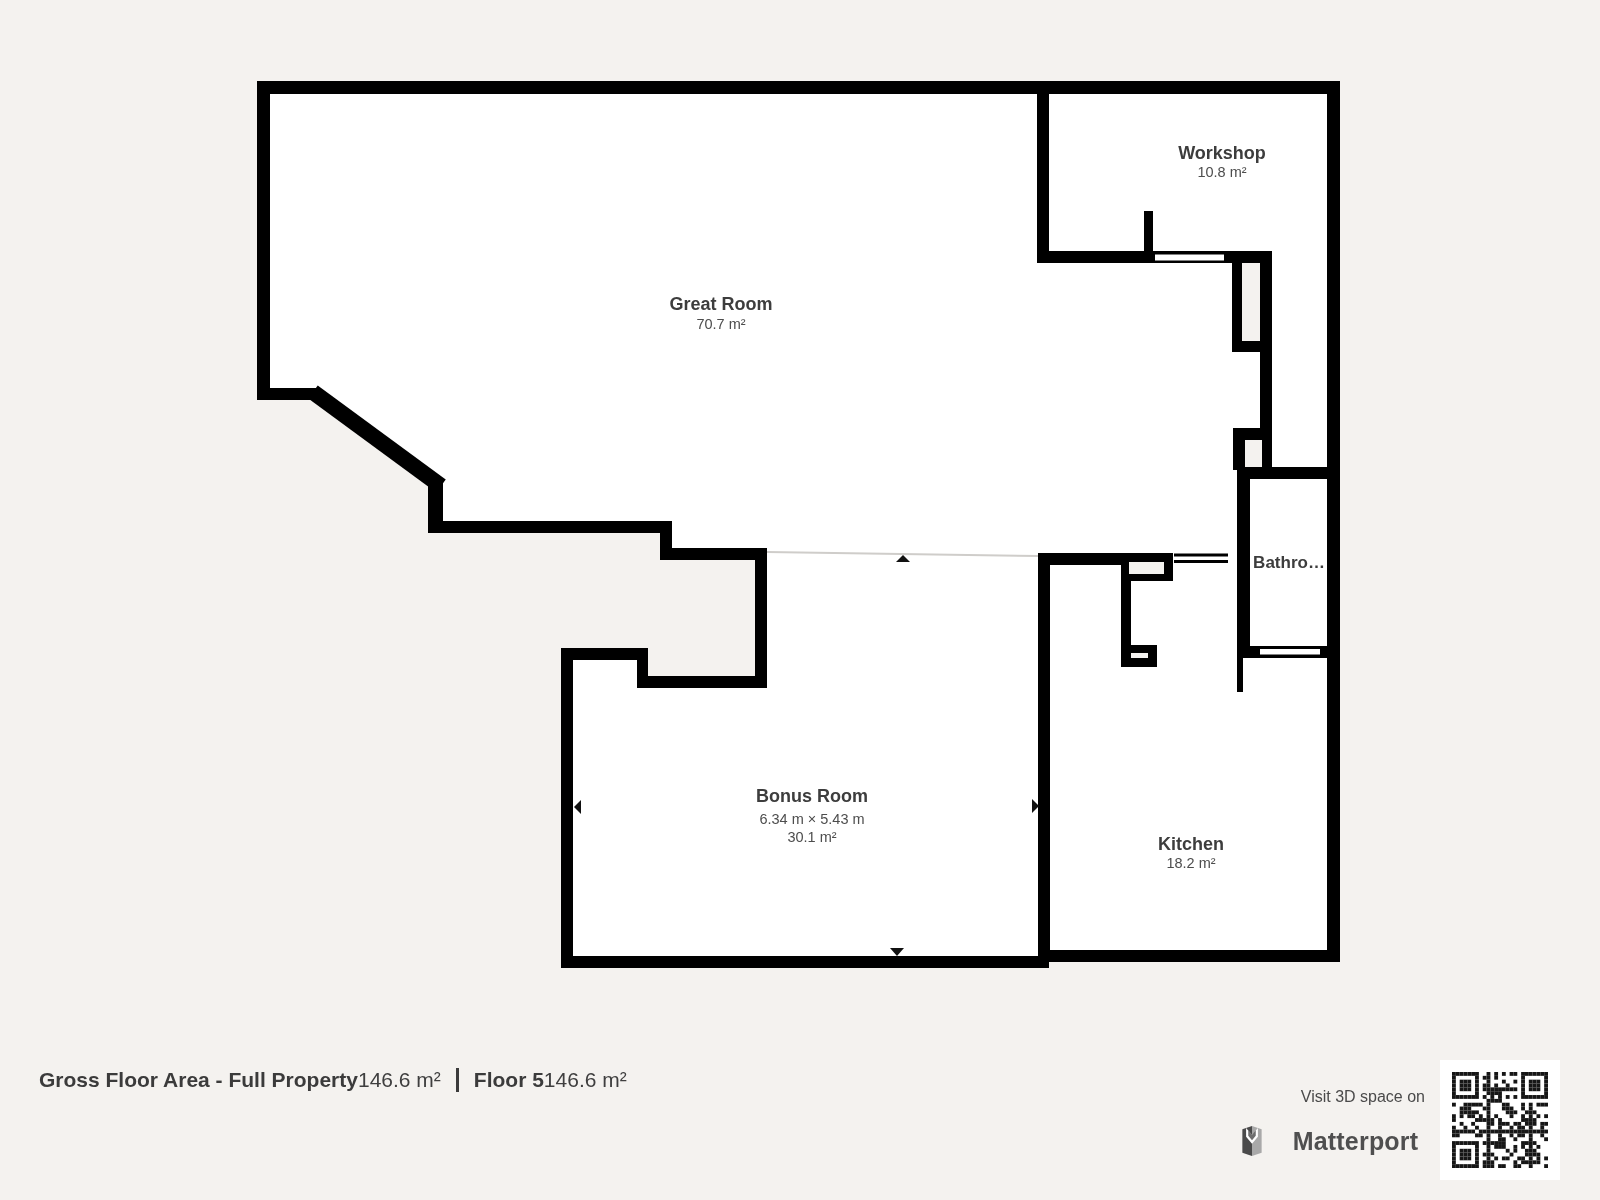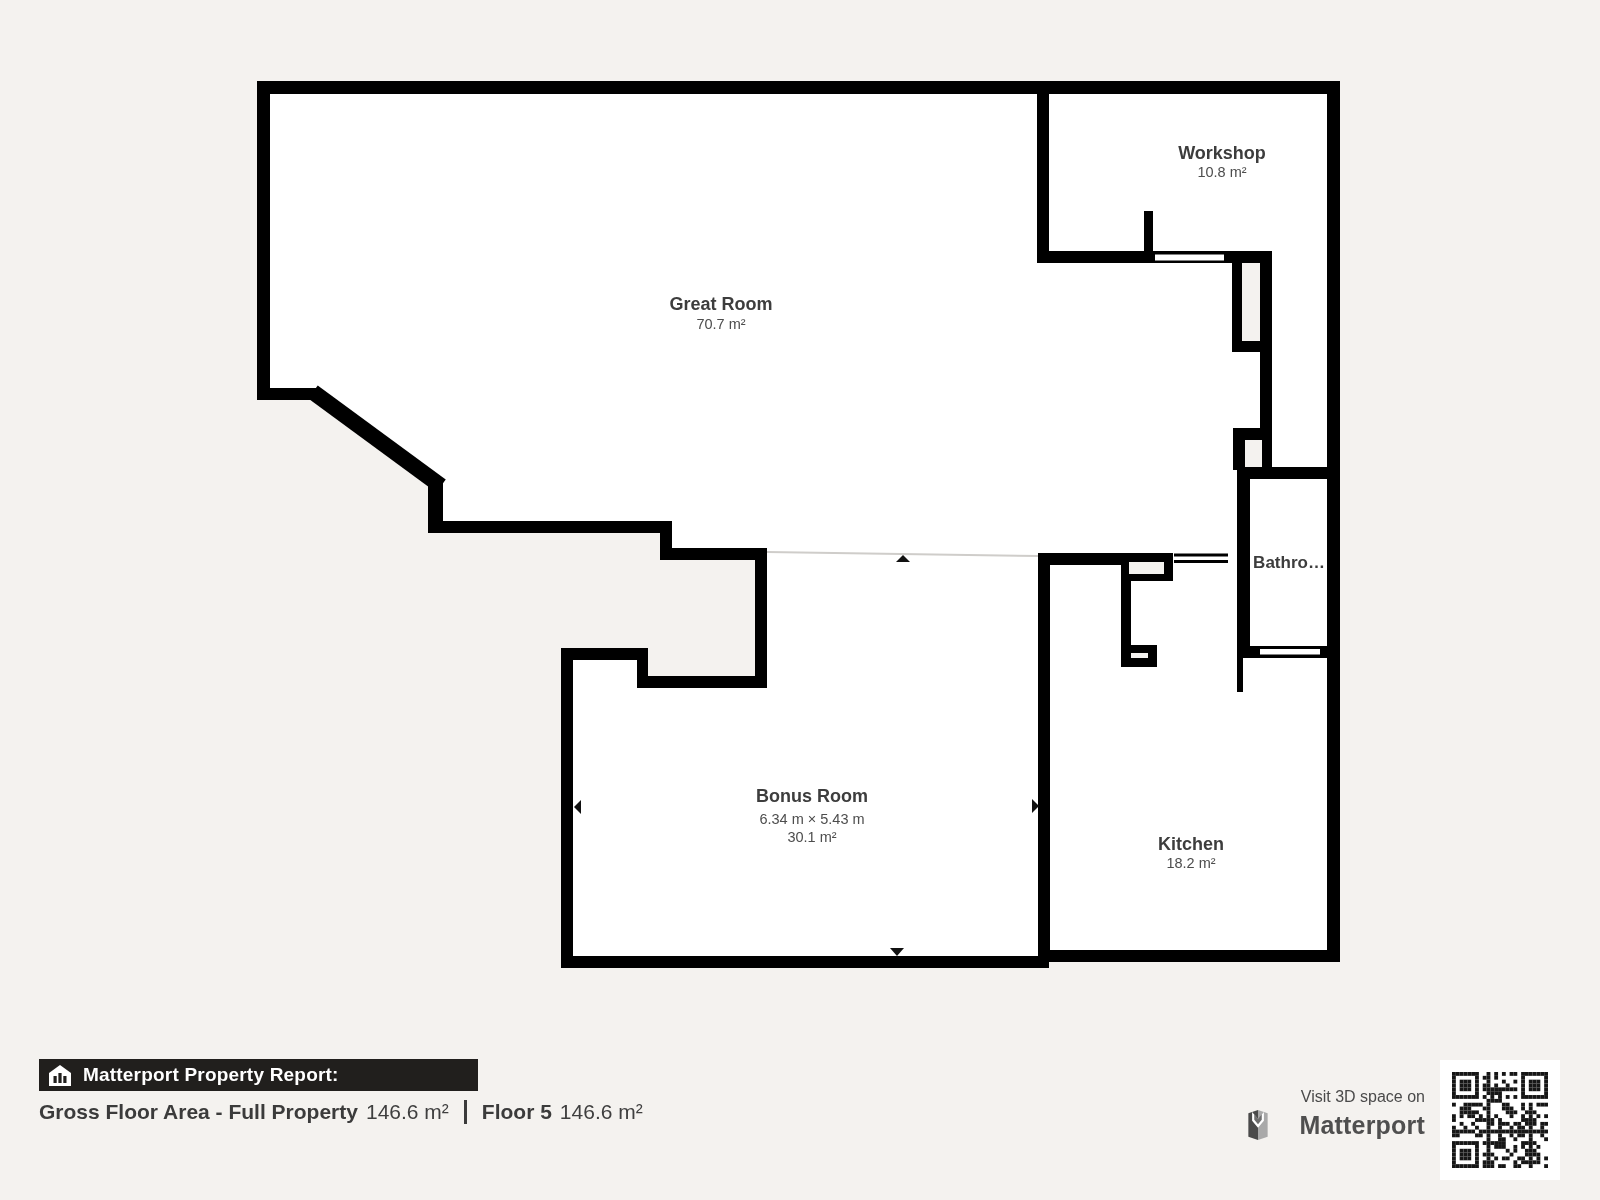--- a/index.html
+++ b/index.html
@@ -19,27 +19,27 @@
 
   #legend{position:absolute;left:39px;top:1059px;width:620px;}
   #legend-bar{
     width:439px;height:32px;background:#211f1d;color:#fff;
     display:flex;align-items:center;gap:12px;padding-left:10px;box-sizing:border-box;
   }
   #legend-bar .badge-label{font-size:19px;font-weight:bold;letter-spacing:.2px;}
   #property-title{margin-top:13px;font-size:26px;font-weight:bold;color:#262626;}
   #metrics{margin-top:9px;font-size:21px;color:#3f3f3f;display:flex;align-items:flex-start;}
   #metrics .lbl{font-weight:bold;color:#3b3b3b;}
-  #metrics .val{margin-left:8px;}
+  #metrics .val{margin-left:0;}
   #metrics .sep{width:3px;height:24px;background:#3b3b3b;margin:0 15px;}
   #disclaimer{margin-top:8px;font-size:14.5px;color:#757575;}
 
   #promo{position:absolute;left:1230px;top:1088px;width:195px;text-align:right;}
   #promo .visit{font-size:16px;color:#4a4a4a;}
-  #promo .brandrow{margin-top:4px;display:flex;align-items:center;justify-content:flex-end;gap:26px;}
+  #promo .brandrow{margin-top:20px;display:flex;align-items:center;justify-content:center;gap:26px;}
   #promo .brand{font-size:25px;font-weight:bold;color:#4f4f4f;letter-spacing:.2px;}
   #qr-box{position:absolute;left:1440px;top:1060px;}
 </style>
 </head>
 <body>
 
 <svg id="floorplan" width="1600" height="1010" viewBox="0 0 1600 1010" style="position:absolute;left:0;top:0;">
 
   <g>
     <rect class="f" x="262" y="86" width="1073" height="176"></rect>
@@ -119,29 +119,20 @@
     <text class="room-title" x="812" y="802">Bonus Room</text>
     <text class="room-sub" x="812" y="824">6.34 m × 5.43 m</text>
     <text class="room-sub" x="812" y="842">30.1 m²</text>
 
     <text class="room-title" x="1191" y="850">Kitchen</text>
     <text class="room-sub" x="1191" y="868">18.2 m²</text>
   </g>
 </svg>
 
 <div id="legend">
-  <div id="legend-bar">
-    <svg width="22" height="21" viewBox="0 0 22 21">
-      <path d="M11 0 L22 8 L22 21 L0 21 L0 8 Z" fill="#ffffff"></path>
-      <rect x="4.5" y="11" width="3.2" height="7" fill="#211f1d"></rect>
-      <rect x="9.4" y="8" width="3.2" height="10" fill="#211f1d"></rect>
-      <rect x="14.3" y="11" width="3.2" height="7" fill="#211f1d"></rect>
-    </svg>
-    <span class="badge-label">Matterport Property Report:</span>
-  </div>
   <div id="metrics">
     <span class="lbl">Gross Floor Area - Full Property</span>
     <span class="val">146.6 m²</span>
     <span class="sep"></span>
     <span class="lbl">Floor 5</span>
     <span class="val">146.6 m²</span>
   </div>
 </div>
 
 <div id="promo">

